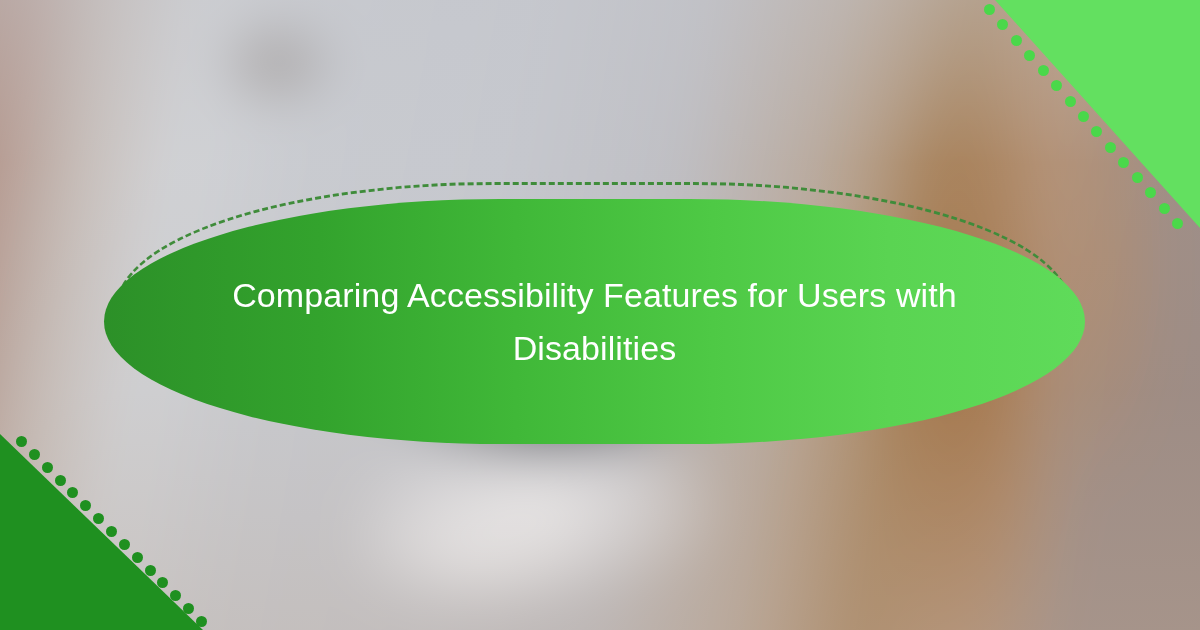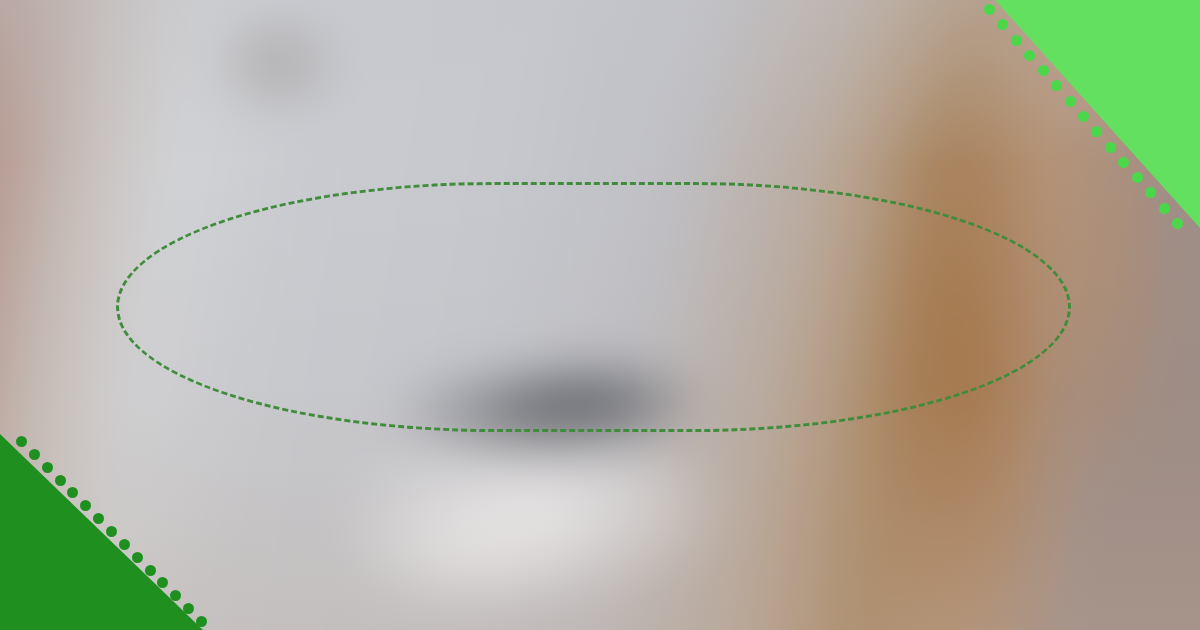--- a/index.html
+++ b/index.html
@@ -168,14 +168,17 @@
       <div class="dot" style="left: 131.714px; top: 551.714px;"></div>
       <div class="dot" style="left: 144.571px; top: 564.571px;"></div>
       <div class="dot" style="left: 157.429px; top: 577.429px;"></div>
       <div class="dot" style="left: 170.286px; top: 590.286px;"></div>
       <div class="dot" style="left: 183.143px; top: 603.143px;"></div>
       <div class="dot" style="left: 196px; top: 616px;"></div>
     </div>
 
   <div class="banner-outline"></div>
 
+  <div class="banner">
+    <div class="banner-title">Comparing Accessibility Features for Users with Disabilities</div>
+  </div>
 
 </div>
 
 </body></html>

